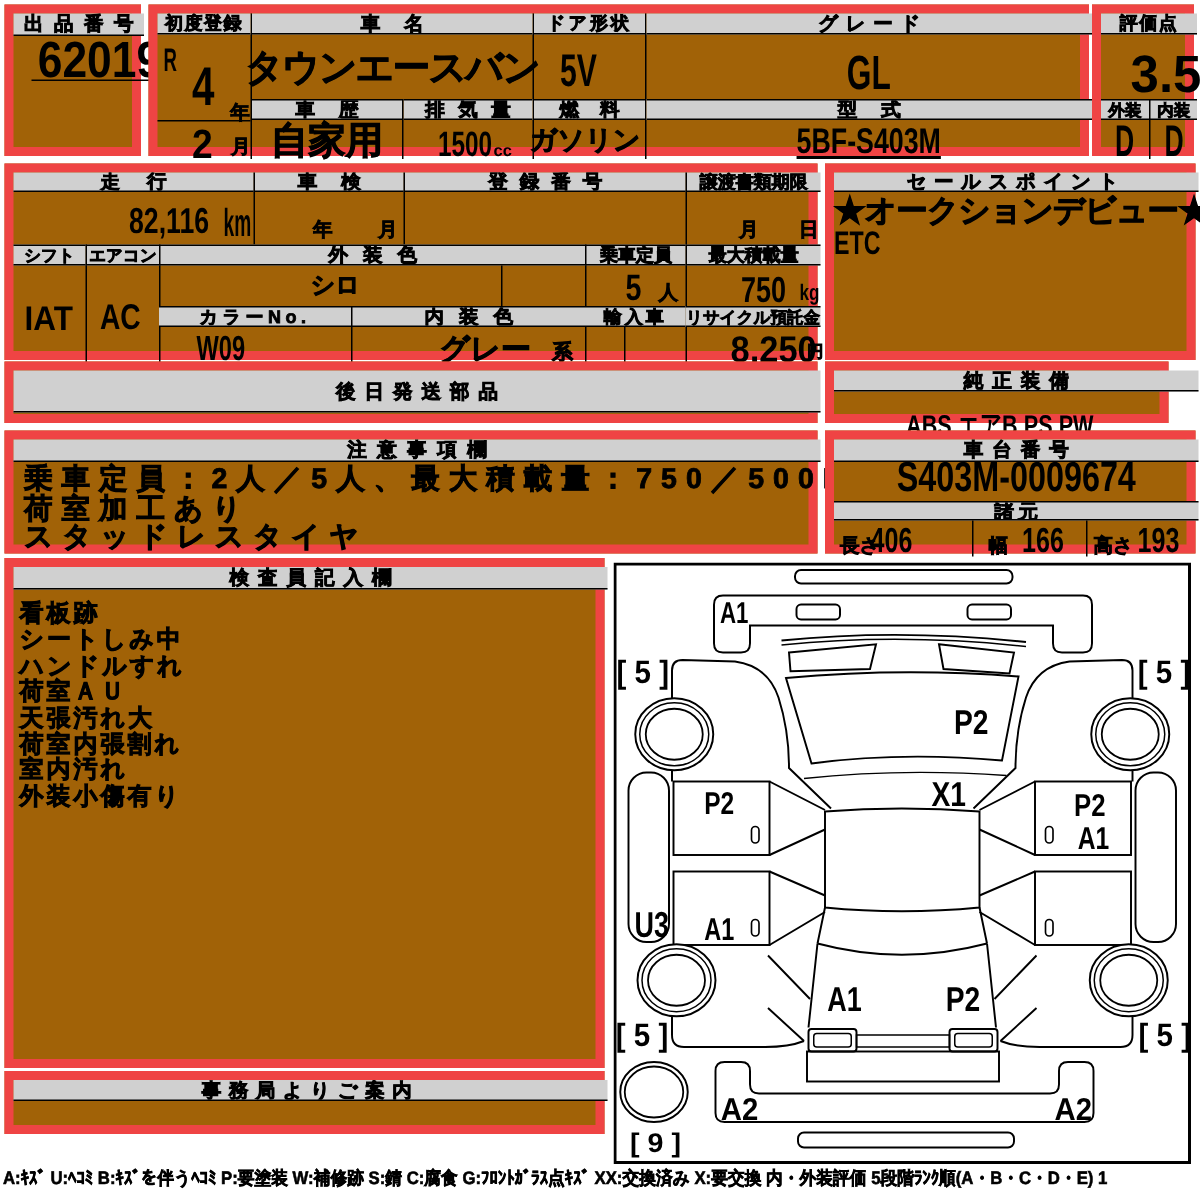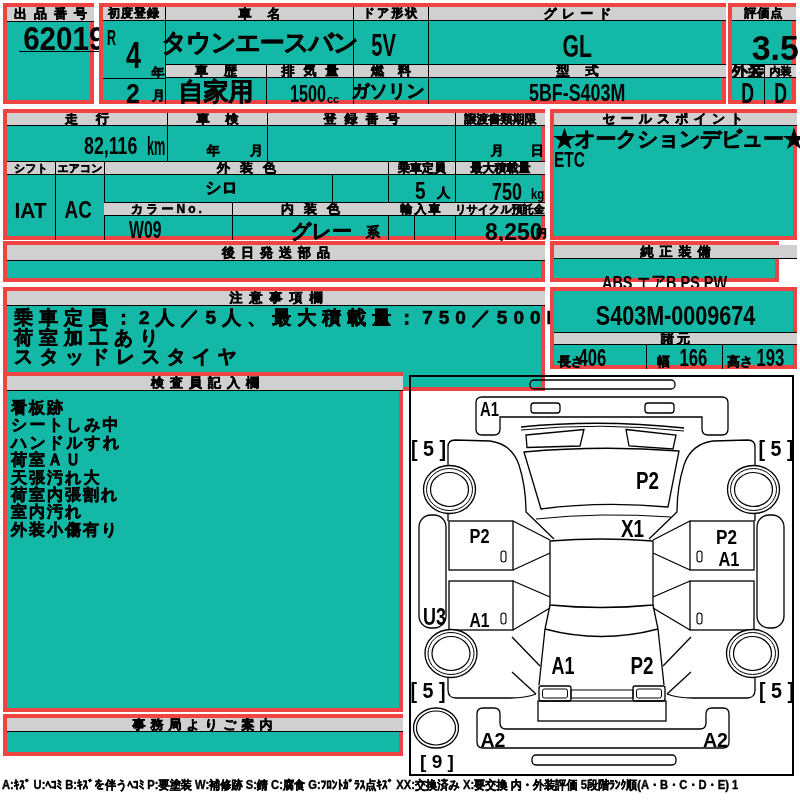--- a/index.html
+++ b/index.html
@@ -1,18 +1,18 @@
 <!DOCTYPE html>
 <html><head><meta charset="utf-8">
 <style>
 html,body{margin:0;padding:0;}
 body{width:800px;height:800px;background:#fff;font-family:"Liberation Sans",sans-serif;}
 #pg{position:relative;width:800px;height:800px;overflow:hidden;background:#fff;}
 .b{position:absolute;box-sizing:border-box;}
-.blk{border:4px solid #ef4444;background:#14b8a6;}
+.blk{border:6px solid #ef4444;background:#a16207;}
 .hd{-webkit-text-stroke:0.55px #000;background:#d0d0d0;font-weight:bold;font-size:13px;letter-spacing:5px;display:flex;align-items:center;justify-content:center;white-space:nowrap;overflow:hidden;}
 .c{display:flex;align-items:center;justify-content:center;font-weight:bold;white-space:nowrap;}
 .sm{font-weight:bold;white-space:nowrap;}
 .vl{border-left:1px solid #000;width:0;}
 .hl{border-top:1px solid #000;height:0;}
 .q{display:inline-block;transform-origin:0 50%;}
 .qc{display:inline-block;transform-origin:50% 50%;}
 </style></head>
 <body>
 <div id="pg">
@@ -51,31 +51,31 @@
  <div class="b hd" style="left:63px;top:57px;width:100px;height:14px;border-top:1px solid #000;border-bottom:1px solid #000;letter-spacing:16px;padding-left:16px;">車歴</div>
  <div class="b hd" style="left:164px;top:57px;width:86px;height:14px;border-top:1px solid #000;border-bottom:1px solid #000;letter-spacing:9px;padding-left:9px;">排気量</div>
  <div class="b hd" style="left:251px;top:57px;width:74px;height:14px;border-top:1px solid #000;border-bottom:1px solid #000;letter-spacing:14px;padding-left:14px;text-align:right;">燃料</div>
  <div class="b hd" style="left:326px;top:57px;width:297px;height:14px;border-top:1px solid #000;border-bottom:1px solid #000;letter-spacing:16px;padding-left:16px;">型式</div>
  <div class="b vl" style="left:163px;top:57px;height:40px;"></div>
 
  <div class="b c" style="left:63px;top:71px;width:100px;height:26px;-webkit-text-stroke:0.55px #000;font-size:25px;">自家用</div>
  <div class="b sm" style="left:186.7px;top:76px;font-size:23.5px;line-height:1;"><span class="q" style="transform:scaleX(0.69);">1500</span></div>
  <div class="b sm" style="left:224px;top:87px;font-size:11px;line-height:1;">cc</div>
  <div class="b c" style="left:251px;top:71px;width:74px;height:26px;-webkit-text-stroke:0.55px #000;font-size:18px;padding-right:6px;">ガソリン</div>
- <div class="b c" style="left:326px;top:71px;width:297px;height:26px;font-size:23.8px;padding-top:4px;">
+ <div class="b c" style="left:326px;top:71px;width:297px;height:26px;font-size:23.8px;padding-top:4px;text-decoration:underline;">
         <span class="qc" style="transform:scaleX(0.75);">5BF-S403M</span>
       </div>
 </div>
 
 <div class="b blk" style="left:728px;top:3px;width:68px;height:101px;">
  <div class="b hd" style="left:0;top:0;width:64px;height:14px;border-bottom:1px solid #000;letter-spacing:1px;font-size:12px;">評価点</div>
  <div class="b c" style="left:11px;top:14px;width:64px;height:43px;font-size:35px;padding-top:10px;">
         <span class="qc" style="transform:scaleX(0.97);">3.5</span>
       </div>
- <div class="b hd" style="left:0;top:57px;width:32px;height:14px;border-top:1px solid #000;border-bottom:1px solid #000;letter-spacing:0;font-size:17px;">外装</div>
+ <div class="b hd" style="left:0;top:57px;width:32px;height:14px;border-top:1px solid #000;border-bottom:1px solid #000;letter-spacing:0;font-size:11px;">外装</div>
  <div class="b hd" style="left:32px;top:57px;width:32px;height:14px;border-top:1px solid #000;border-bottom:1px solid #000;border-left:1px solid #000;letter-spacing:0;font-size:11px;">内装</div>
  <div class="b c" style="left:0;top:71px;width:32px;height:26px;font-size:29.5px;padding-top:3px;">
         <span class="qc" style="transform:scaleX(0.60);">D</span>
       </div>
  <div class="b c" style="left:32px;top:71px;width:32px;height:26px;border-left:1px solid #000;font-size:29.5px;padding-top:3px;">
         <span class="qc" style="transform:scaleX(0.60);">D</span>
       </div>
 </div>
 
 <div class="b blk" style="left:3px;top:109px;width:542px;height:131px;">
@@ -131,34 +131,35 @@
  <div class="b sm" style="-webkit-text-stroke:0.5px #000;left:529px;top:115px;font-size:11px;line-height:1;">円</div>
 </div>
 
 <div class="b blk" style="left:550px;top:109px;width:247px;height:131px;">
  <div class="b hd" style="left:0;top:0;width:243px;height:13px;border-bottom:1px solid #000;">セールスポイント</div>
  <div class="b sm" style="left:0px;top:15px;-webkit-text-stroke:0.55px #000;font-size:21px;line-height:1;letter-spacing:-0.5px;">★オークションデビュー★</div>
  <div class="b sm" style="left:0px;top:36px;font-size:21.8px;line-height:1;"><span class="q" style="transform:scaleX(0.71);">ETC</span></div>
 </div>
 
 <div class="b blk" style="left:3px;top:241px;width:542px;height:41px;">
- <div class="b hd" style="left:0;top:0;width:538px;height:16px;border-bottom:1px solid #000;letter-spacing:6px;padding-left:6px;">後日発送部品</div>
+ <div class="b hd" style="left:0;top:0;width:538px;height:28px;border-bottom:1px solid #000;letter-spacing:6px;padding-left:6px;">後日発送部品</div>
 </div>
 
 <div class="b blk" style="left:550px;top:241px;width:229px;height:41px;padding-left:42px;">
  <div class="b hd" style="left:0;top:0;width:243px;height:14px;border-bottom:1px solid #000;letter-spacing:6px;padding-left:6px;">純正装備</div>
  <div class="b sm" style="left:8px;top:28px;font-size:19px;line-height:1;margin-left:40px;"><span class="q" style="transform:scaleX(0.76);">ABS エアB PS PW</span></div>
 </div>
 
-<div class="b blk" style="left:3px;top:287px;width:542px;height:104px;">
+<div class="b blk" style="left:3px;top:287px;width:542px;height:82px;">
  <div class="b hd" style="left:0;top:0;width:538px;height:15px;border-bottom:1px solid #000;letter-spacing:7px;padding-left:7px;">注意事項欄</div>
  <div class="b sm" style="left:7px;top:17px;-webkit-text-stroke:0.55px #000;font-size:19px;line-height:19.5px;letter-spacing:6px;">乗車定員：2人／5人、最大積載量：750／500Kg<br>荷室加工あり<br>スタッドレスタイヤ</div>
 </div>
 
 <div class="b blk" style="left:550px;top:287px;width:247px;height:82px;">
+ <div class="b hd" style="left:0;top:0;width:243px;height:15px;border-bottom:1px solid #000;letter-spacing:6px;padding-left:6px;">車台番号</div>
  <div class="b c" style="left:0;top:15px;width:243px;height:26px;font-size:28px;padding-top:2px;align-items:flex-end;">
         <span class="qc" style="transform:scaleX(0.77);">S403M-0009674</span>
       </div>
  <div class="b hd" style="left:0;top:41px;width:243px;height:13px;border-top:1px solid #000;border-bottom:1px solid #000;letter-spacing:3px;padding-left:3px;">諸元</div>
  <div class="b vl" style="left:92px;top:54px;height:24px;"></div>
  <div class="b vl" style="left:168px;top:54px;height:24px;"></div>
  <div class="b sm" style="-webkit-text-stroke:0.5px #000;left:4px;top:64px;font-size:13px;line-height:1;">長さ</div>
  <div class="b c" style="left:12px;top:56px;width:52px;height:22px;font-size:23.2px;justify-content:center;">
         <span class="qc" style="transform:scaleX(0.72);">406</span>
       </div>

